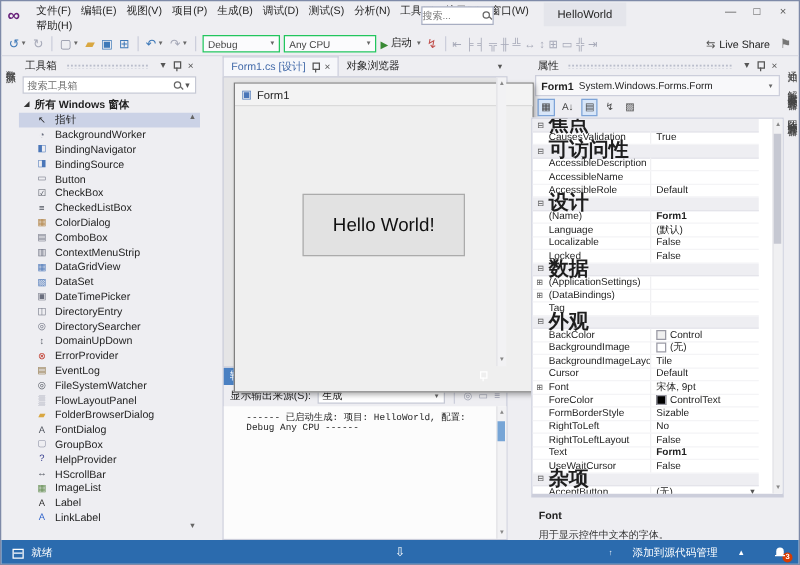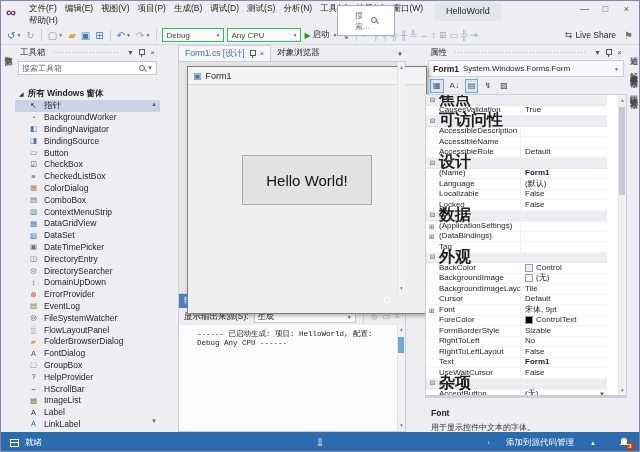--- a/index.html
+++ b/index.html
@@ -4,21 +4,21 @@
 <style>
 *{box-sizing:border-box;margin:0;padding:0}
 body{background:#9aa0b0;font-family:"Liberation Sans","DejaVu Sans",sans-serif}
 .window{position:relative;width:640px;height:452px;background:#EEEEF2;color:#1E1E1E;overflow:hidden;border:1px solid #7E8AA8}
 
 .titlebar{position:relative;height:25px}
 .vs-logo{position:absolute;left:5px;top:3px;font-size:14px;font-weight:bold;color:#68217A;line-height:16px}
 .menu-row{position:absolute;left:24px;display:flex}
 .menu-row.r1{top:1px}.menu-row.r2{top:13px}
 .menu-item{padding:0 4px;font-size:8.5px;line-height:12px;white-space:nowrap}
-.title-search{position:absolute;left:336px;top:4px;width:58px;height:31px;background:#fff;border:1px solid #A8AEC2;display:flex;align-items:center;padding:0 17px;font-size:8px;color:#767676}
+.title-search{position:absolute;left:336px;top:4px;width:58px;height:15px;background:#fff;border:1px solid #A8AEC2;display:flex;align-items:center;padding:0 0;font-size:8px;color:#767676}
 .mag{margin-left:auto;position:relative;width:9px;height:9px;flex:none}
 .mag::before{content:"";position:absolute;left:1px;top:1px;width:4px;height:4px;border:1px solid #666;border-radius:50%}
 .mag::after{content:"";position:absolute;left:6px;top:6px;width:3px;height:1px;background:#666;transform:rotate(45deg)}
 .win-title{position:absolute;left:434px;top:1px;height:19px;line-height:19px;padding:0 11px;background:#E4E5EB;font-size:9px}
 .win-btns{position:absolute;right:2px;top:1px;display:flex}
 .win-btn{width:21px;height:15px;text-align:center;line-height:15px;font-size:9px;color:#555}
 
 .toolbar{height:19px;display:flex;align-items:center;padding:0 5px;gap:3px;border-bottom:1px solid #D8D9E2}
 .tb-sep{width:1px;height:12px;background:#CCCEDB;margin:0 2px;flex:none}
 .ti{font-size:10px;line-height:13px;padding:0 1px;white-space:nowrap}
@@ -38,21 +38,21 @@
 
 .pane-h{height:15px;display:flex;align-items:center;padding:0 3px 0 5px;font-size:8.5px;gap:3px;flex:none}
 .drag{flex:1;height:4px;margin:0 4px;background-image:radial-gradient(#B9BDCB 35%,transparent 36%);background-size:3px 3px}
 .hic{font-size:7px;color:#555;width:9px;text-align:center}
 .pin-i{position:relative;width:7px;height:10px}
 .pin-i::before{content:"";position:absolute;left:1px;top:1px;width:4px;height:4px;border:1px solid #555}
 .pin-i::after{content:"";position:absolute;left:3px;top:6px;width:1px;height:3px;background:#555}
 .o-header .pin-i::before{border-color:#fff}.o-header .pin-i::after{background:#fff}
 
 .toolbox{width:146px;display:flex;flex-direction:column;flex:none;padding-left:1px}
-.tb-search{margin:1px 3px 12px 3px;height:14px;background:#fff;border:1px solid #C5C8D4;display:flex;align-items:center;padding:0 3px;font-size:8px;color:#6A6A6A;flex:none}
+.tb-search{margin:1px 3px 2px 3px;height:14px;background:#fff;border:1px solid #C5C8D4;display:flex;align-items:center;padding:0 3px;font-size:8px;color:#6A6A6A;flex:none}
 .tb-group{display:flex;align-items:center;height:13px;font-size:8.5px;font-weight:bold;gap:4px;padding-left:4px;flex:none}
 .tri{font-size:6px;color:#333}
 .tb-list{flex:1;overflow:hidden;position:relative}
 .tb-item{display:flex;align-items:center;height:11.8px;padding-left:14px;gap:6px}
 .tb-item.sel{background:#CBD2E6}
 .tb-icon{width:9px;font-size:7.5px;text-align:center;line-height:10px;flex:none}
 .tb-label{font-size:8.5px;line-height:11px;white-space:nowrap}
 .sarrow{position:absolute;right:3px;font-size:6px;color:#666}
 
 .center{flex:1;display:flex;flex-direction:column;margin:0 18px;min-width:0}

